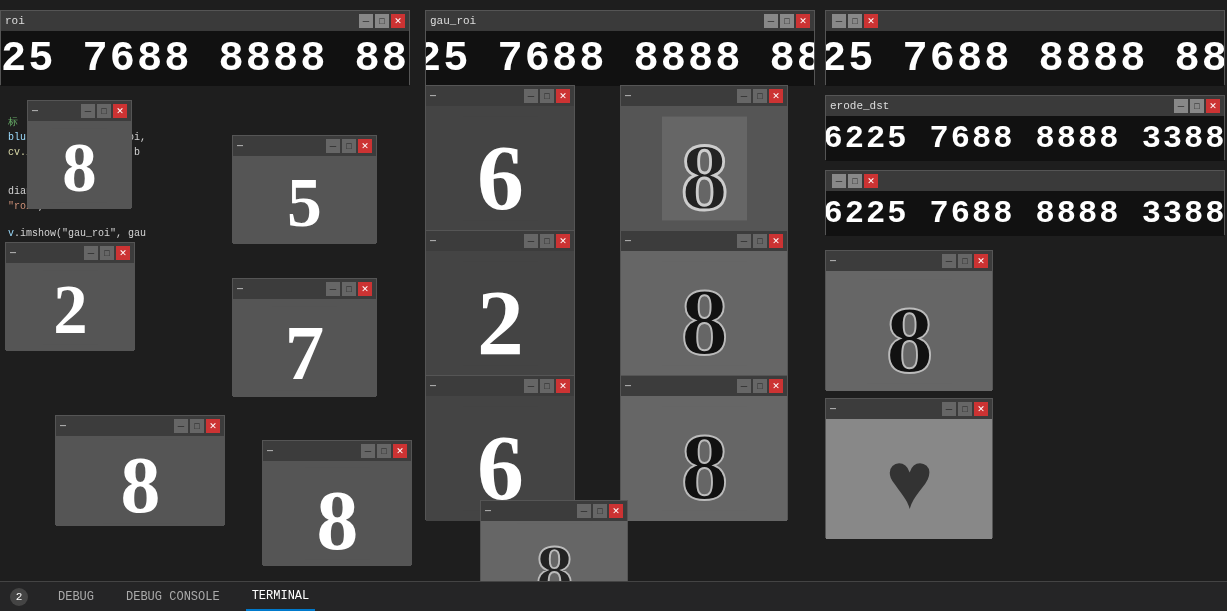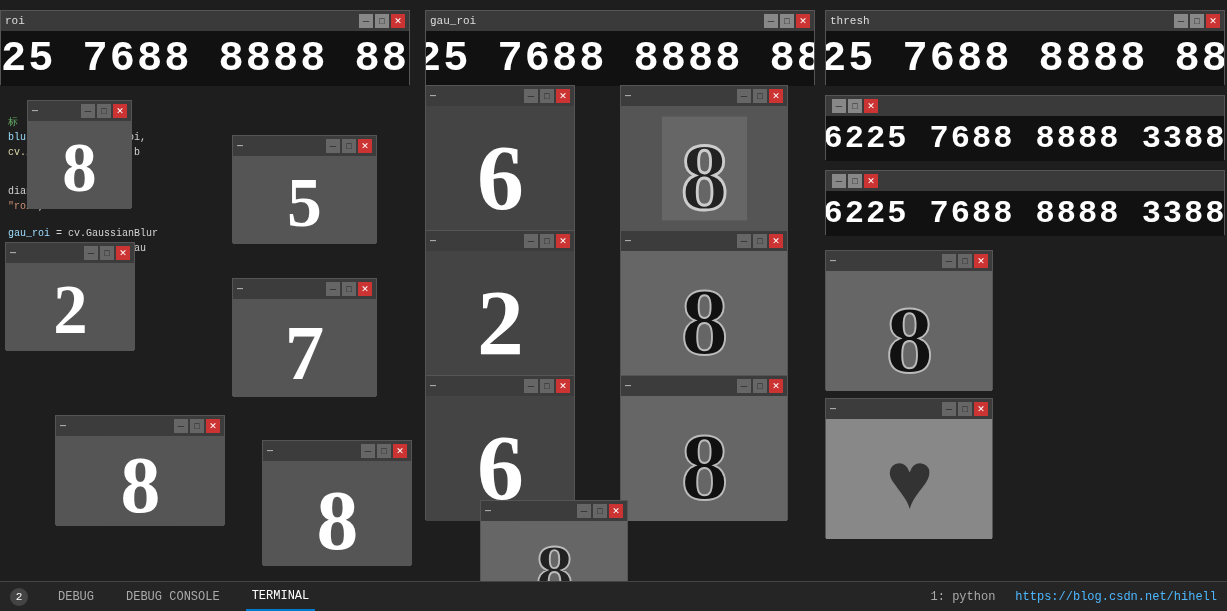--- a/index.html
+++ b/index.html
@@ -164,21 +164,20 @@
   <div class="code-line"><span class="code-var">roi</span><span class="code-normal">[0:441]</span></div>
   <div class="code-line"><span class="code-var">v</span><span class="code-normal">.</span></div>
   <div class="code-line" style="height:30px"></div>
   <div class="code-line" style="color:#6a6; font-size:10px">标</div>
   <div class="code-line" style="font-size:10px"><span class="code-var">blur_roi</span> <span class="code-normal">= cv.blur(roi,</span></div>
   <div class="code-line" style="font-size:10px"><span class="code-fn">cv.imshow</span><span class="code-normal">("blur_roi",b</span></div>
   <div class="code-line" style="height:24px"></div>
   <div class="code-line" style="font-size:10px"><span class="code-normal">dianBlur(roi,5)</span></div>
   <div class="code-line" style="font-size:10px"><span class="code-str">"roi"</span><span class="code-normal">,me</span></div>
   <div class="code-line" style="height:12px"></div>
-  <div class="code-line" style="font-size:10px"><span class="code-var">gau_roi</span> <span class="code-normal">= cv.GaussianBlur</span></div>
   <div class="code-line" style="font-size:10px"><span class="code-var">v</span><span class="code-normal">.imshow("gau_roi", gau</span></div>
   <div class="code-line" style="height:14px"></div>
   <div class="code-line" style="color:#6a6; font-size:10px">对目标</div>
   <div class="code-line" style="font-size:10px"><span class="code-normal">et, th</span></div>
   <div class="code-line" style="font-size:10px"><span class="code-normal">gau</span></div>
   <div class="code-line" style="font-size:10px"><span class="code-normal">v.im</span></div>
 </div>
 
 <div class="win large-win" style="left:0px; top:10px; width:410px; height:75px;">
   <div class="win-titlebar">
@@ -199,32 +198,32 @@
     <button class="win-btn win-btn-max">□</button>
     <button class="win-btn win-btn-close">✕</button>
   </div>
   <div class="win-content" style="height:55px;">
     <div class="num-display">6225  7688  8888  8888</div>
   </div>
 </div>
 
 <div class="win large-win" style="left:825px; top:10px; width:400px; height:75px;">
   <div class="win-titlebar">
-    <span class="win-title">thresh</span>
     <button class="win-btn win-btn-min">─</button>
     <button class="win-btn win-btn-max">□</button>
     <button class="win-btn win-btn-close">✕</button>
   </div>
   <div class="win-content" style="height:55px;">
     <div class="num-display">6225  7688  8888  8888</div>
   </div>
 </div>
 
 <div class="win large-win" style="left:825px; top:95px; width:400px; height:65px;">
   <div class="win-titlebar">
+    <span class="win-title">erode_dst</span>
     <button class="win-btn win-btn-min">─</button>
     <button class="win-btn win-btn-max">□</button>
     <button class="win-btn win-btn-close">✕</button>
   </div>
   <div class="win-content" style="height:45px;">
     <div class="num-display" style="font-size:32px;">6225  7688  8888  3388</div>
   </div>
 </div>
 
 <div class="win large-win" style="left:825px; top:170px; width:400px; height:65px;">
@@ -470,17 +469,13 @@
   <div class="bottom-number">2</div>
   <div class="bottom-tab">
     <span>DEBUG</span>
   </div>
   <div class="bottom-tab">
     <span>DEBUG CONSOLE</span>
   </div>
   <div class="bottom-tab active">
     <span>TERMINAL</span>
   </div>
-  <div class="bottom-right">
-    <span>1: python</span>
-    <span style="cursor:pointer; color:#4db8ff;">https://blog.csdn.net/hihell</span>
-  </div>
 </div>
 
 </body></html>

